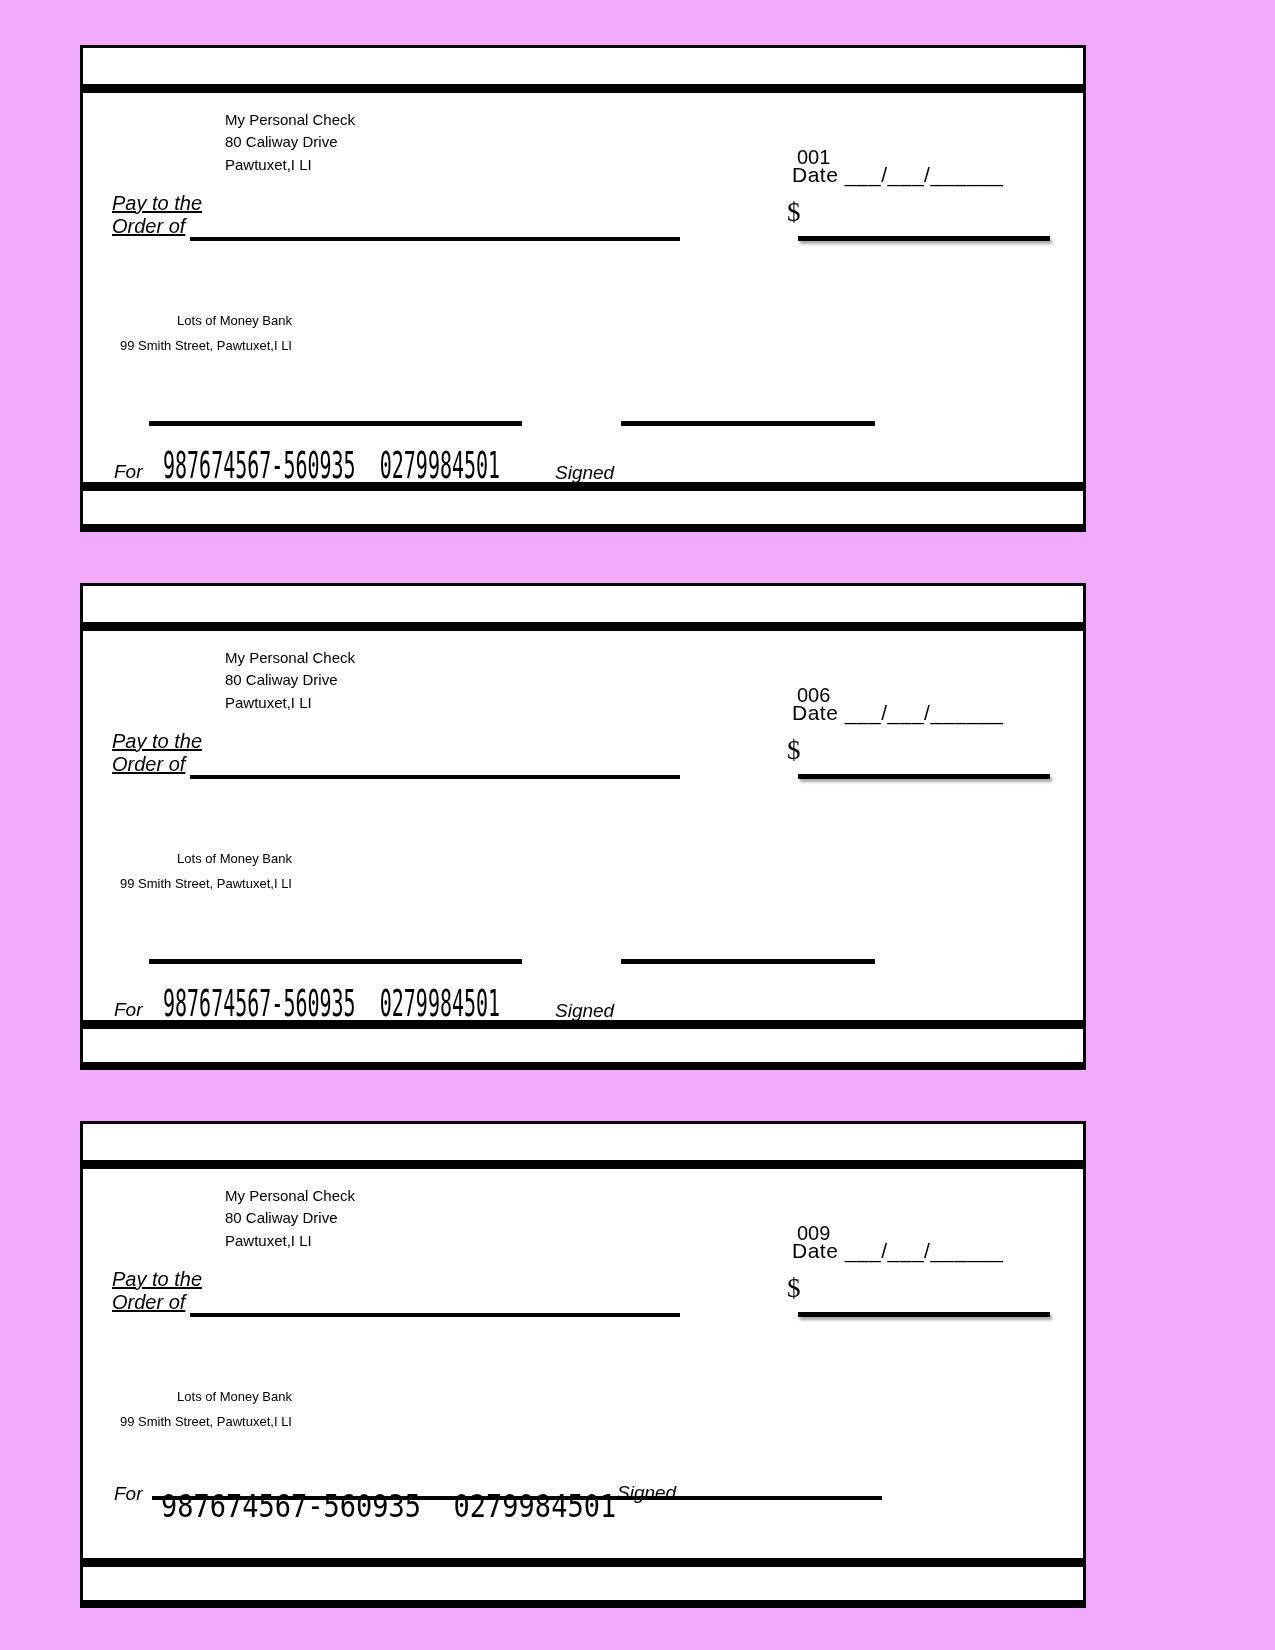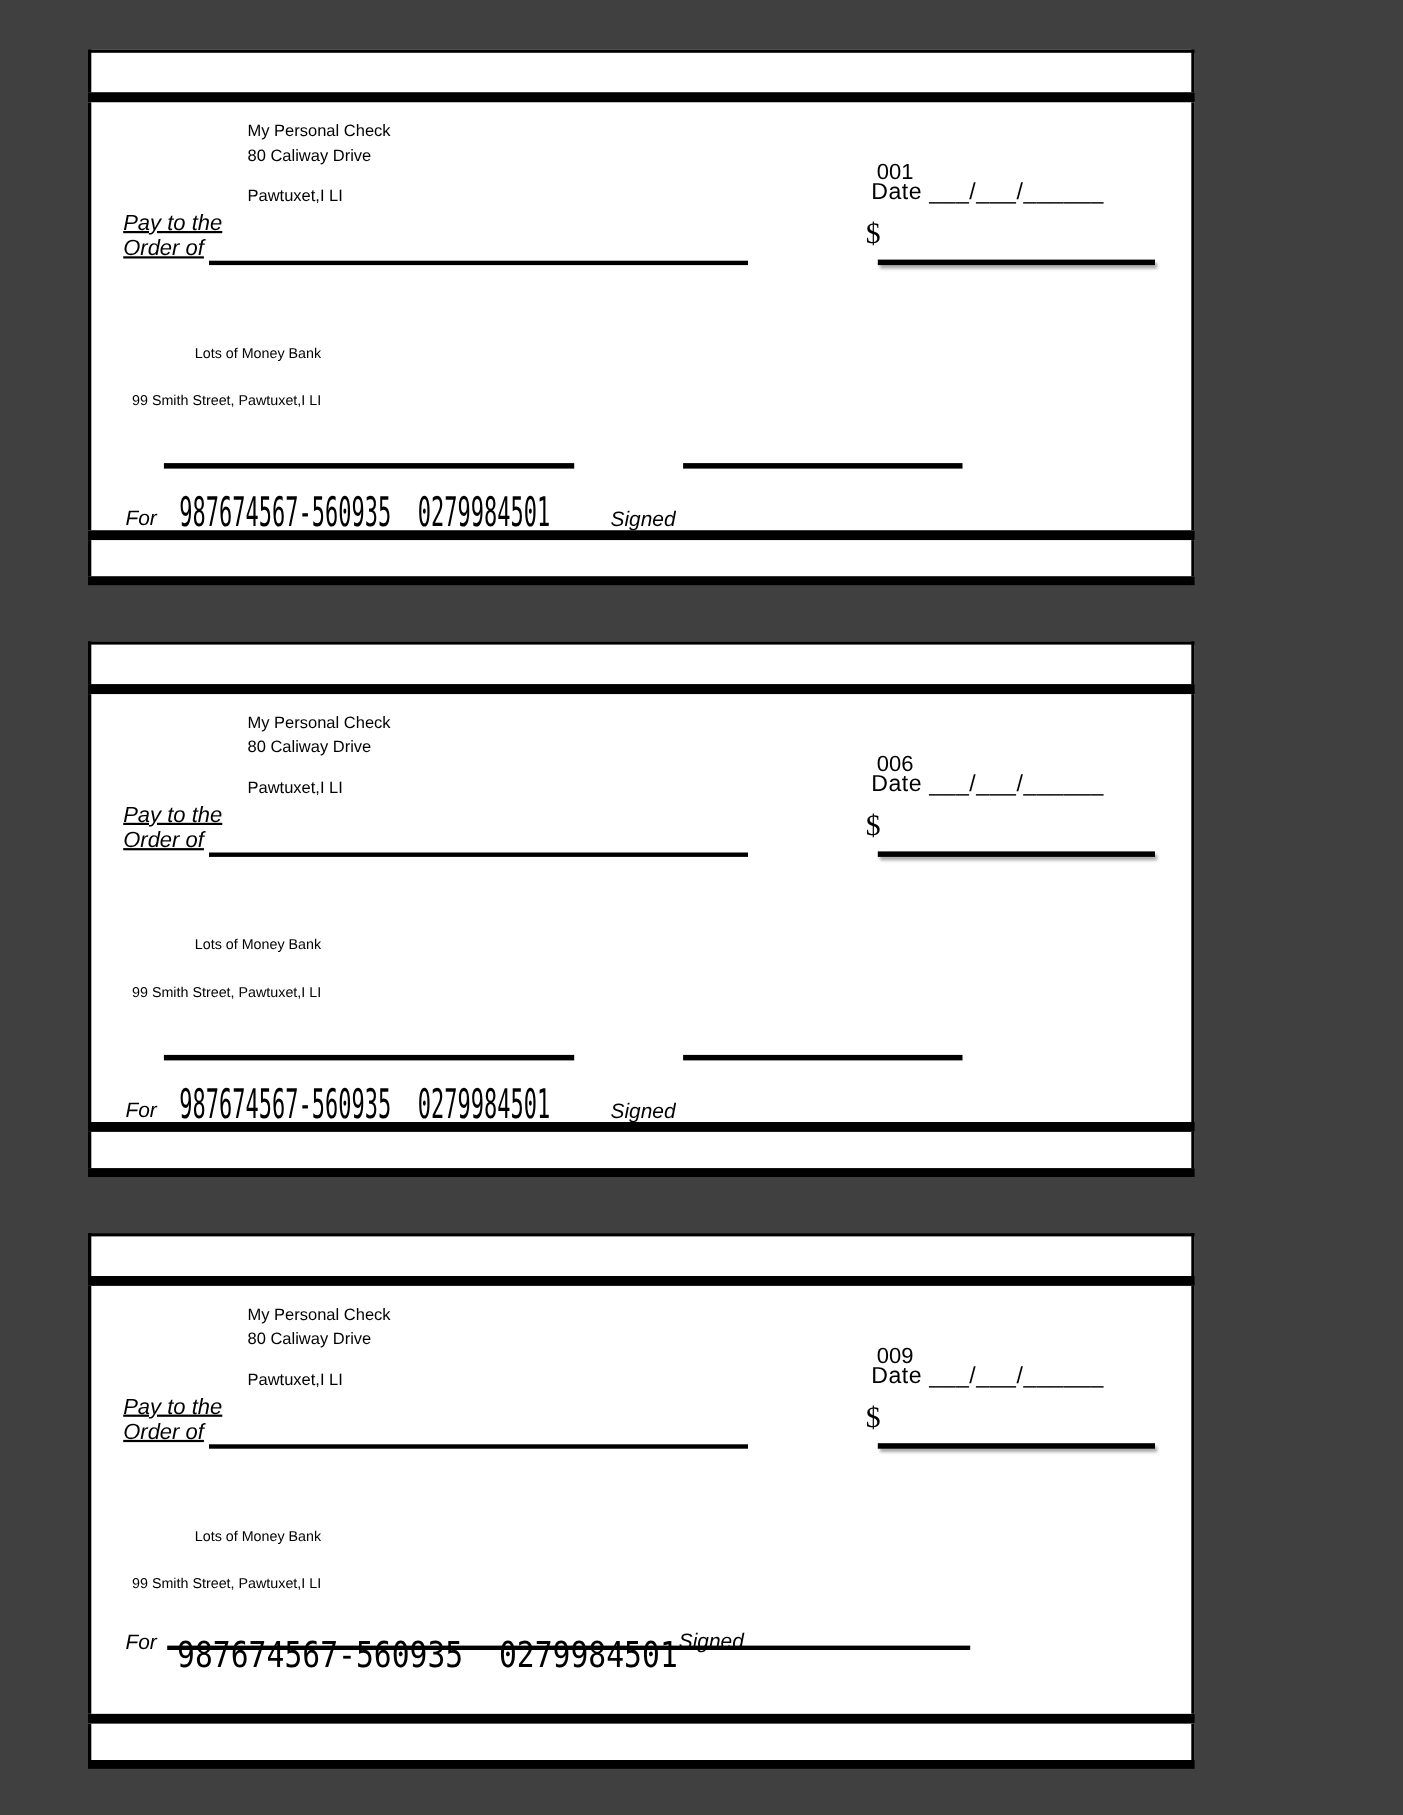--- a/index.html
+++ b/index.html
@@ -1,40 +1,40 @@
 <!DOCTYPE html>
 <html><head>
 <meta charset="utf-8">
 <style>
   html,body{margin:0;padding:0;background:#ffffff;}
   body{font-family:"Liberation Sans",sans-serif;color:#000;}
   *{box-sizing:border-box;}
-  .page{position:relative;width:1275px;height:1650px;background:#404040;overflow:hidden;}
+  .page{position:relative;width:1275px;height:1650px;background:#f0abfc;overflow:hidden;}
 
   .check-block{position:absolute;left:80px;width:1006px;}
   .strip{border-left:3px solid #000;border-right:3px solid #000;background:#fff;}
   .strip-top{border-top:3px solid #000;height:39px;}
   .strip-bottom{height:33px;}
   .bar{height:9px;background:#000;}
   .bar-last{height:8px;}
 
   .body{position:relative;height:389px;background:#fff;
         border-left:3px solid #000;border-right:3px solid #000;}
 
   .payer{position:absolute;left:142px;top:16px;font-size:15px;line-height:22px;}
-  .payer .city{margin-top:15px;}
+  .payer .city{margin-top:1px;}
   .check-number{position:absolute;left:714px;top:13px;font-size:20px;margin-top:40px;}
   .date-line{position:absolute;left:709px;top:70px;font-size:21px;white-space:pre;letter-spacing:.5px;}
   .pay-to{position:absolute;left:29px;top:99px;font-size:20px;font-style:italic;line-height:23px;text-decoration:underline;}
   .payee-line{position:absolute;left:107px;top:144px;width:490px;height:4px;background:#000;}
   .dollar{position:absolute;left:704px;top:104px;font-family:"Liberation Serif",serif;font-size:27px;}
   .amount-line{position:absolute;left:715px;top:143px;width:252px;height:5px;background:#000;
                box-shadow:2px 3px 3px rgba(0,0,0,0.35);}
   .bank{position:absolute;left:37px;top:220px;font-size:13px;text-align:right;}
-  .bank .addr{margin-top:28px;}
+  .bank .addr{margin-top:10px;}
   .memo-line{position:absolute;left:66px;top:328px;width:373px;height:5px;background:#000;}
   .sig-line{position:absolute;left:538px;top:328px;width:254px;height:5px;background:#000;}
   .for-label{position:absolute;left:31px;top:368px;font-size:19px;font-style:italic;}
   .signed-label{position:absolute;left:472px;top:369px;font-size:19px;font-style:italic;}
   .micr{position:absolute;left:80px;top:354px;font-family:"DejaVu Sans Mono",monospace;
         font-size:20px;line-height:1;white-space:pre;transform:scaleY(1.85);transform-origin:0 0;}
 
   
   .fill-line-long{position:absolute;left:69px;top:327px;width:730px;height:4px;background:#000;}
   .for-label-3{position:absolute;left:31px;top:314px;font-size:19px;font-style:italic;}

